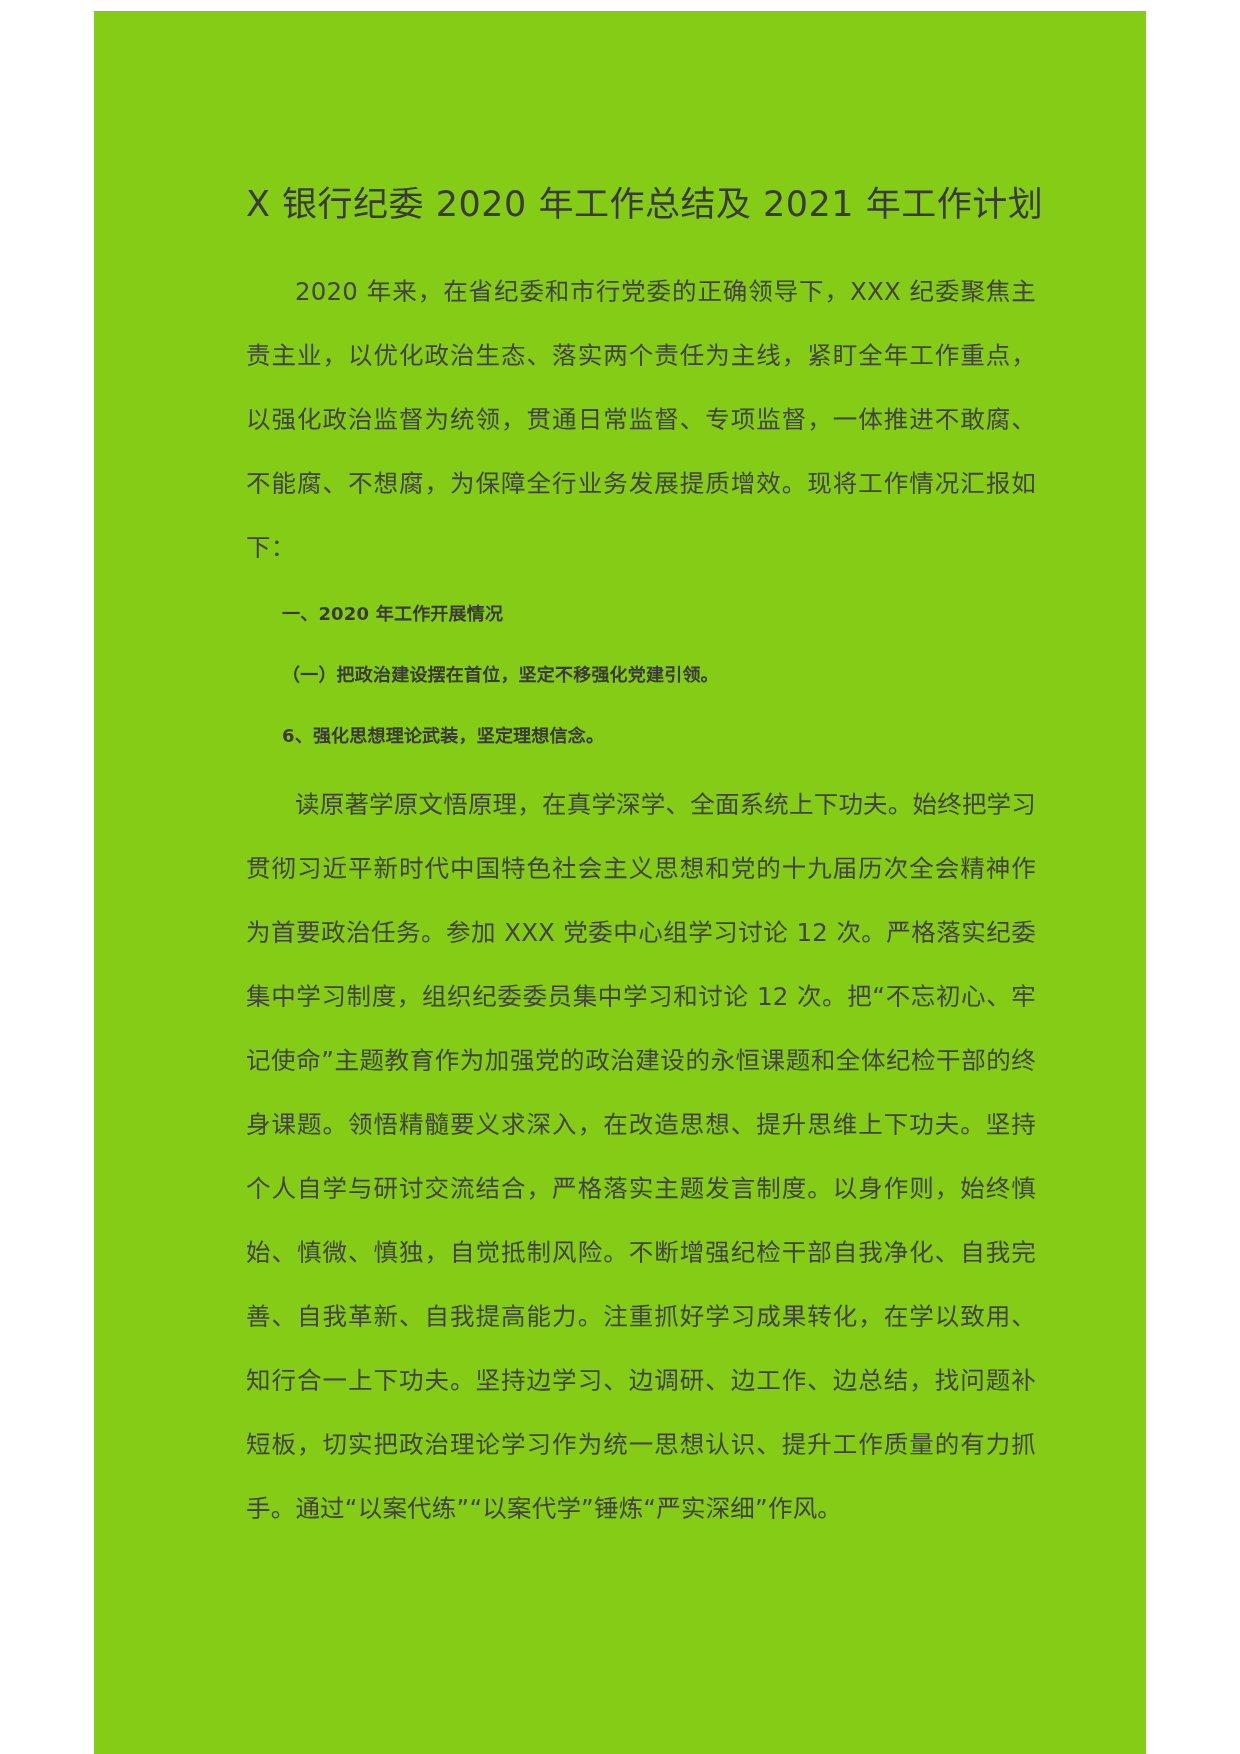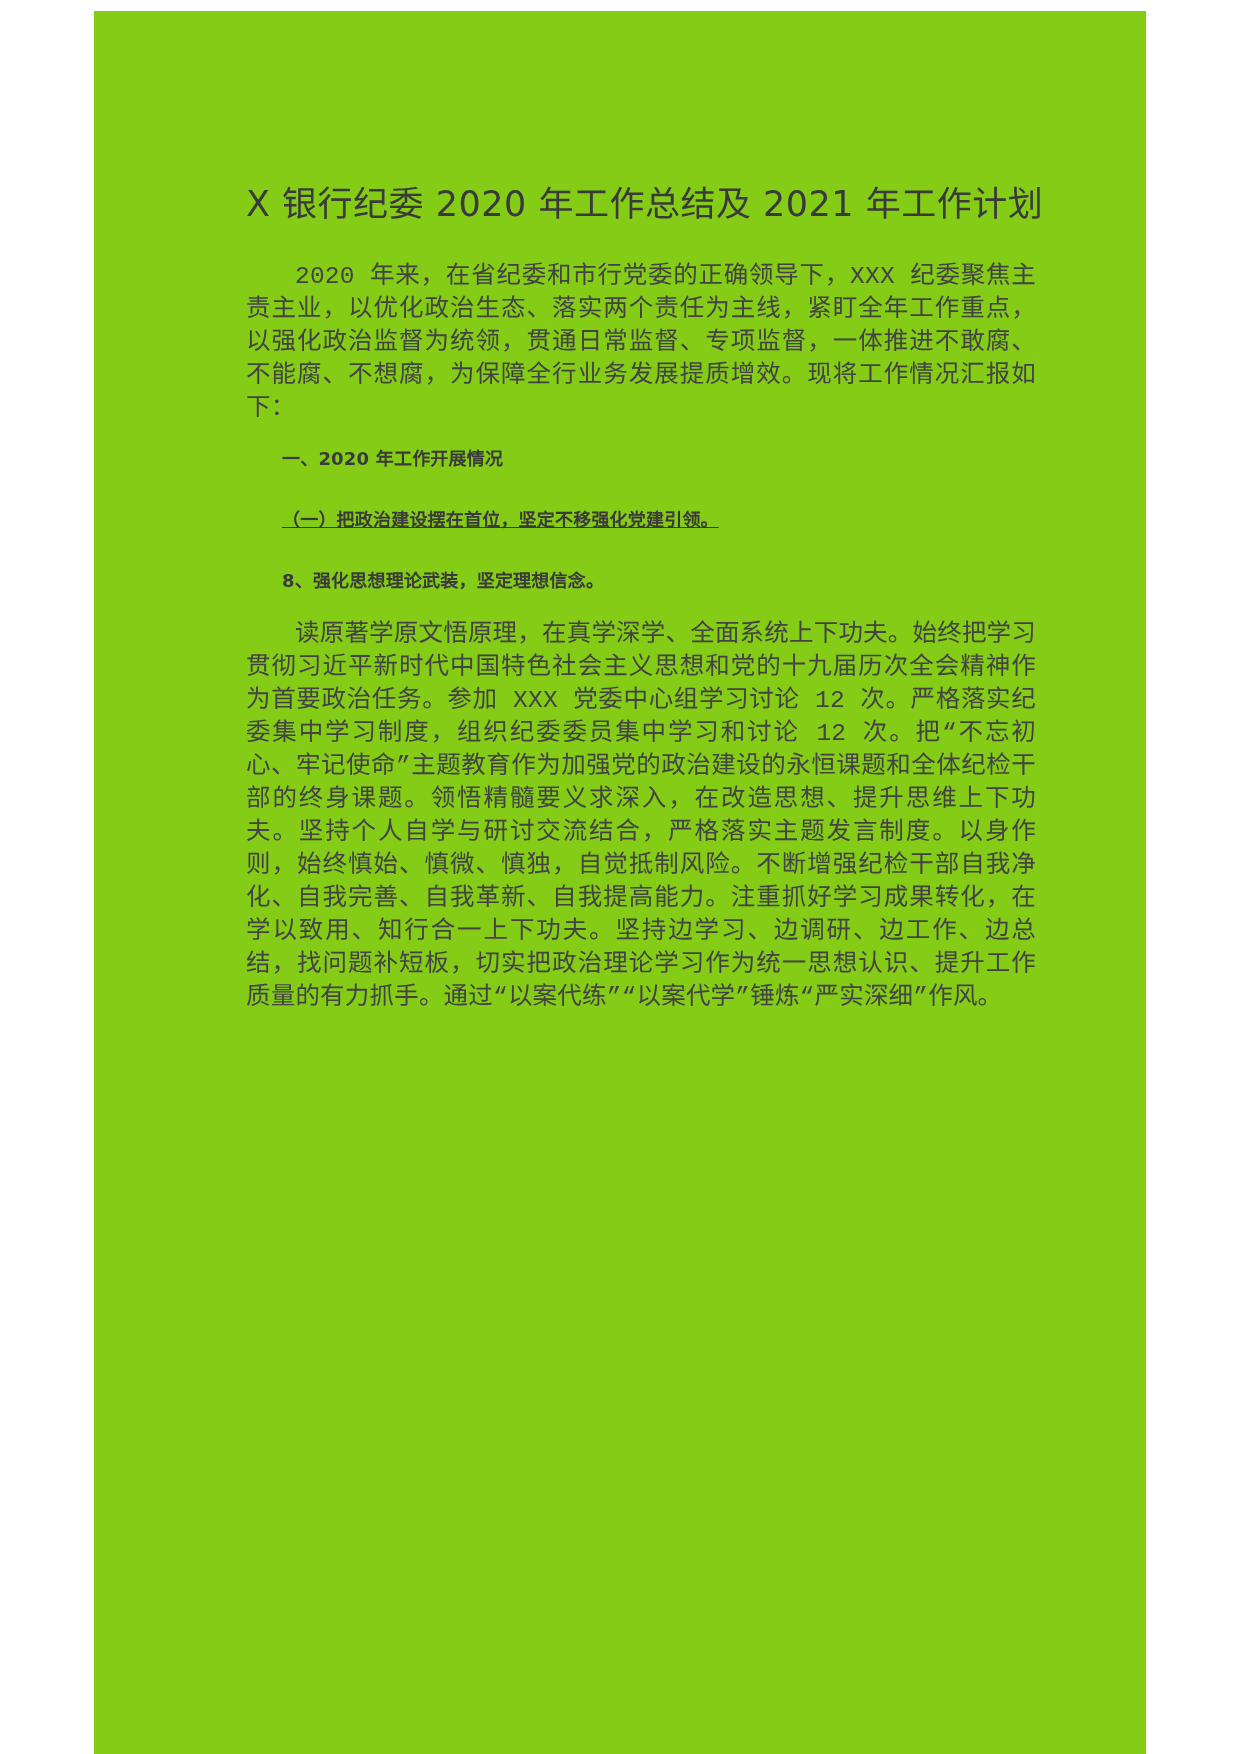--- a/index.html
+++ b/index.html
@@ -33,45 +33,43 @@
     font-weight: 400;
     line-height: 1.35;
     color: #3a3a3a;
     letter-spacing: 0.5px;
     margin: 0 0 18px 0;
     text-align: left;
     white-space: nowrap;
   }
   .para {
     font-size: 24.5px;
-    line-height: 33px;
+    line-height: 64px;
     color: #434343;
     margin: 0;
     text-align: justify;
     text-justify: inter-ideograph;
     text-indent: 2em;
     letter-spacing: 0.2px;
-    font-family: Liberation Mono, monospace;
   }
   .heading {
     font-size: 18px;
     line-height: 55px;
     font-weight: bold;
     color: #3a3a3a;
     margin: 0;
     text-indent: 2em;
     text-align: left;
     letter-spacing: 0.2px;
   }
   .heading.lvl1 {
     text-indent: 2em;
   }
   .heading.lvl2 {
     text-indent: 2em;
-    text-decoration: underline;
   }
   .heading.lvl3 {
     text-indent: 2em;
   }
   .gap-sm { height: 6px; }
   .gap-md { height: 10px; }
   .block-spacer { height: 14px; }
 </style>
 </head>
 <body>
@@ -88,20 +86,20 @@
     <div class="gap-sm"></div>
 
     <p class="heading lvl1">一、2020 年工作开展情况</p>
 
     <div class="gap-sm"></div>
 
     <p class="heading lvl2">（一）把政治建设摆在首位，坚定不移强化党建引领。</p>
 
     <div class="gap-sm"></div>
 
-    <p class="heading lvl3">8、强化思想理论武装，坚定理想信念。</p>
+    <p class="heading lvl3">6、强化思想理论武装，坚定理想信念。</p>
 
     <div class="gap-md"></div>
 
     <p class="para">读原著学原文悟原理，在真学深学、全面系统上下功夫。始终把学习贯彻习近平新时代中国特色社会主义思想和党的十九届历次全会精神作为首要政治任务。参加 XXX 党委中心组学习讨论 12 次。严格落实纪委集中学习制度，组织纪委委员集中学习和讨论 12 次。把“不忘初心、牢记使命”主题教育作为加强党的政治建设的永恒课题和全体纪检干部的终身课题。领悟精髓要义求深入，在改造思想、提升思维上下功夫。坚持个人自学与研讨交流结合，严格落实主题发言制度。以身作则，始终慎始、慎微、慎独，自觉抵制风险。不断增强纪检干部自我净化、自我完善、自我革新、自我提高能力。注重抓好学习成果转化，在学以致用、知行合一上下功夫。坚持边学习、边调研、边工作、边总结，找问题补短板，切实把政治理论学习作为统一思想认识、提升工作质量的有力抓手。通过“以案代练”“以案代学”锤炼“严实深细”作风。</p>
 
   </div>
 </div>
 
 </body></html>

